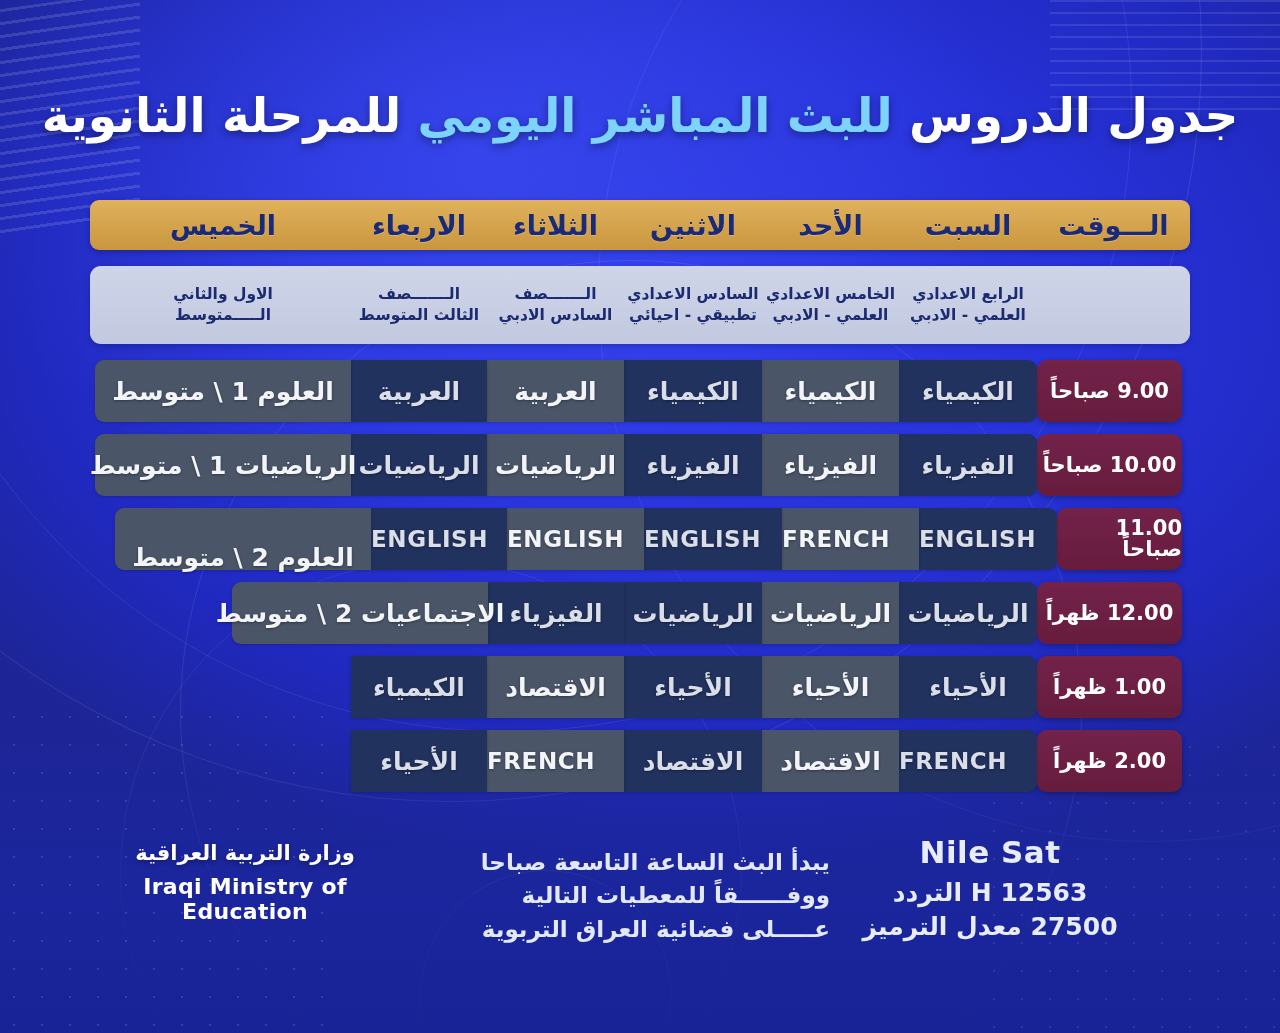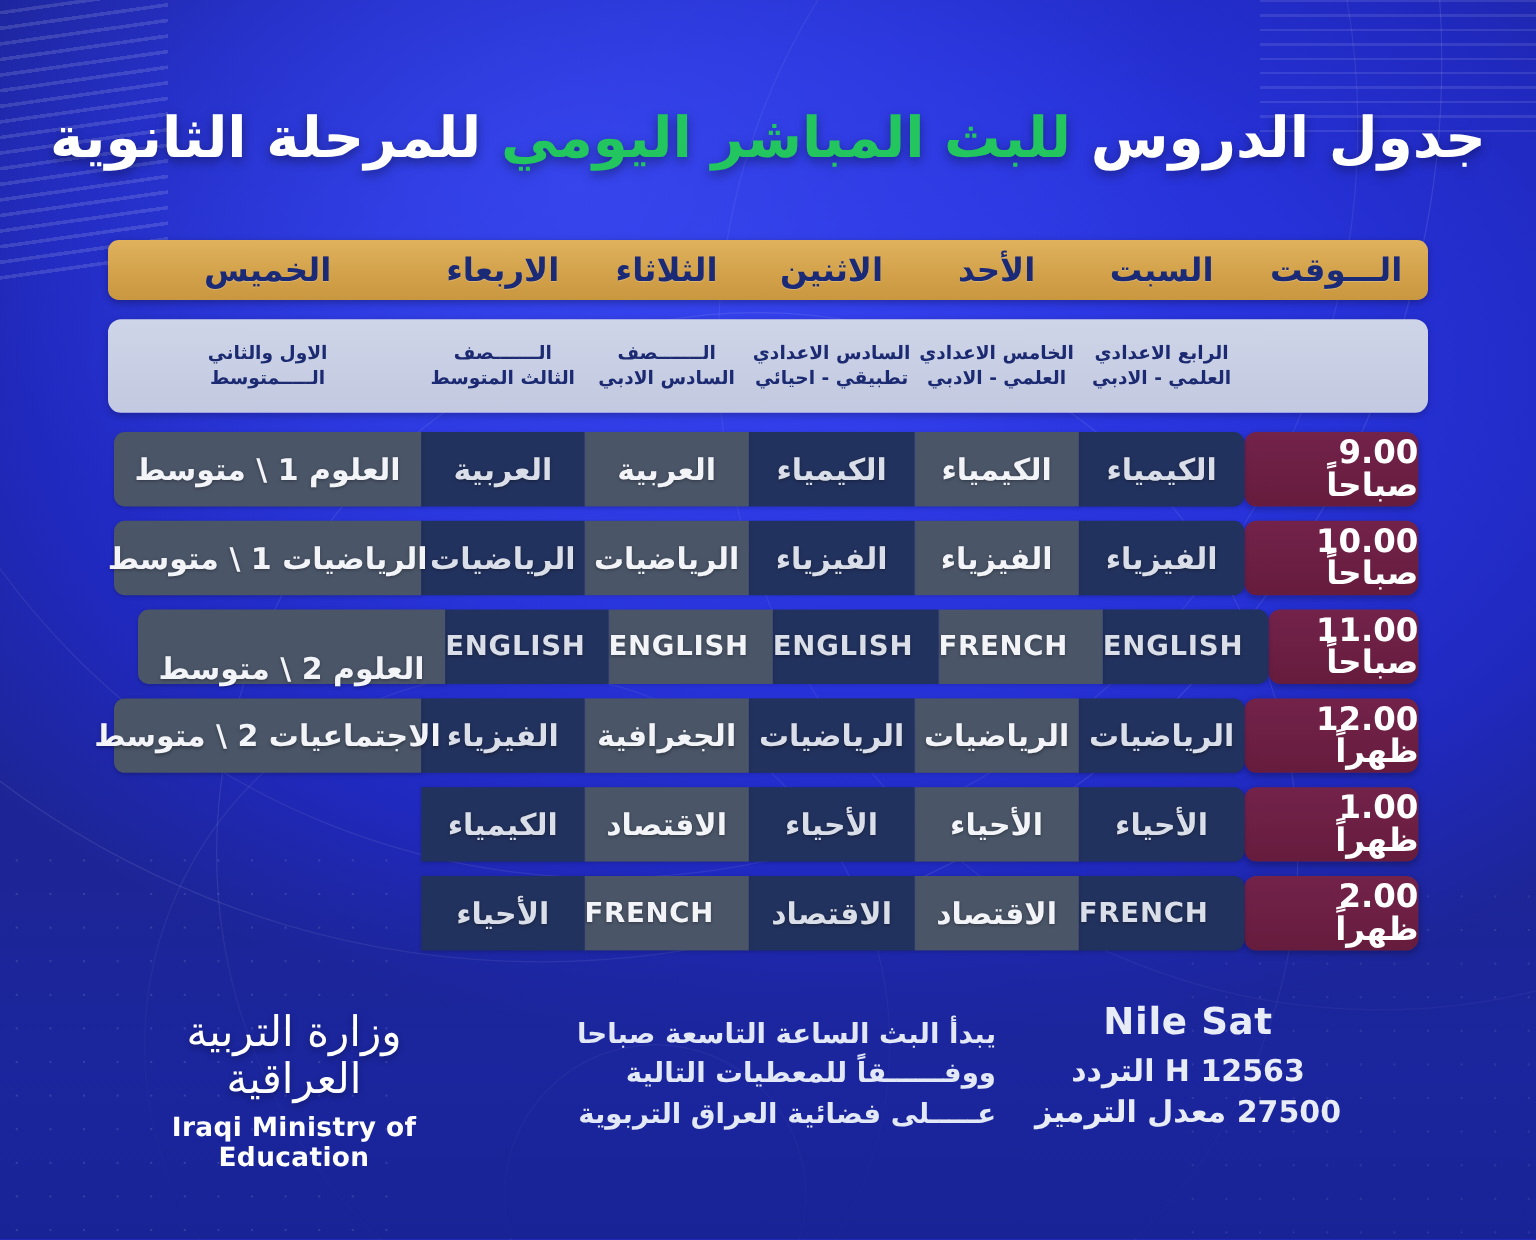--- a/index.html
+++ b/index.html
@@ -54,21 +54,21 @@
   .title{
     position:absolute;top:88px;left:0;right:0;
     text-align:center;
     font-size:47px;font-weight:bold;
     letter-spacing:0px;
     color:#ffffff;
     text-shadow:0 3px 9px rgba(0,0,0,.38);
     white-space:nowrap;
     direction:rtl;
   }
-  .title .gold{color:#22c55e;}
+  .title .gold{color:#7dd3fc;}
 
   
   .grid{position:absolute;top:200px;right:90px;width:1100px;}
 
   .head-bar{
     height:50px;border-radius:9px;
     background:linear-gradient(to bottom,#e0b25e 0%, #d3a24b 55%, #c9973f 100%);
     box-shadow:0 2px 6px rgba(0,0,0,.28);
     display:flex;flex-direction:row;align-items:center;
     overflow:hidden;
@@ -114,21 +114,21 @@
   .c-navy{background:#22325e;color:#d9dee9;}
   .c-gray{background:#4a5568;color:#f2f4f8;}
   .c-empty{background:transparent;color:transparent;}
 
   
   .cell.first-col{border-top-right-radius:9px;border-bottom-right-radius:9px;}
   .cell.last-col{border-top-left-radius:9px;border-bottom-left-radius:9px;}
 
   .c-time{
     background:linear-gradient(to bottom,#73224a 0%, #661c3d 100%);
-    color:#ffffff;font-weight:bold;font-size:27px;
+    color:#ffffff;font-weight:bold;font-size:21px;
     border-radius:10px;
     box-shadow:0 2px 6px rgba(0,0,0,.3);
     margin-right:8px;
   }
 
   .cell.c-navy,.cell.c-gray{box-shadow:0 1px 3px rgba(0,0,0,.18);}
   .cell.lat{font-size:23px;letter-spacing:.6px;font-weight:600;justify-content:flex-end;}
 
   
   .footer{position:absolute;left:0;right:0;top:820px;height:175px;}
@@ -142,21 +142,21 @@
   .foot-note{
     position:absolute;right:450px;top:26px;width:360px;
     color:#e2e8f5;direction:rtl;text-align:right;
     font-size:23px;font-weight:600;line-height:1.45;
   }
   .foot-note div{white-space:nowrap;}
 
   .logo{
     position:absolute;left:95px;top:22px;width:300px;text-align:center;color:#ffffff;
   }
-  .logo .ar{font-size:35px;font-weight:normal;direction:rtl;line-height:1.1;
+  .logo .ar{font-size:21px;font-weight:bold;direction:rtl;line-height:1.1;
     text-shadow:0 2px 5px rgba(0,0,0,.3);letter-spacing:-1px;}
   .logo .en{font-size:22px;font-weight:600;margin-top:9px;letter-spacing:.3px;direction:ltr;}
 </style>
 </head>
 <body>
 
 <div id="bg">
   <div class="bg-base"></div>
   <div class="bg-topglow"></div>
   <div class="hatch"></div>
@@ -284,23 +284,20 @@
         <div class="cell c-time" style="width: 145px;">12.00 ظهراً</div>
         <div class="cell c-navy first-col" style="width: 138px;">
           <span class="txt">الرياضيات</span>
         </div>
         <div class="cell c-gray" style="width: 137px;">
           <span class="txt">الرياضيات</span>
         </div>
         <div class="cell c-navy" style="width: 138px;">
           <span class="txt">الرياضيات</span>
         </div>
-        <div class="cell c-gray" style="width: 137px;">
-          <span class="txt">الجغرافية</span>
-        </div>
         <div class="cell c-navy" style="width: 136px;">
           <span class="txt">الفيزياء</span>
         </div>
         <div class="cell c-gray last-col" style="width: 256px; align-items: center;">
           <span class="txt">الاجتماعيات 2 \ متوسط</span>
         </div>
       </div>
       <div class="row">
         <div class="cell c-time" style="width: 145px;">1.00 ظهراً</div>
         <div class="cell c-navy first-col" style="width: 138px;">

